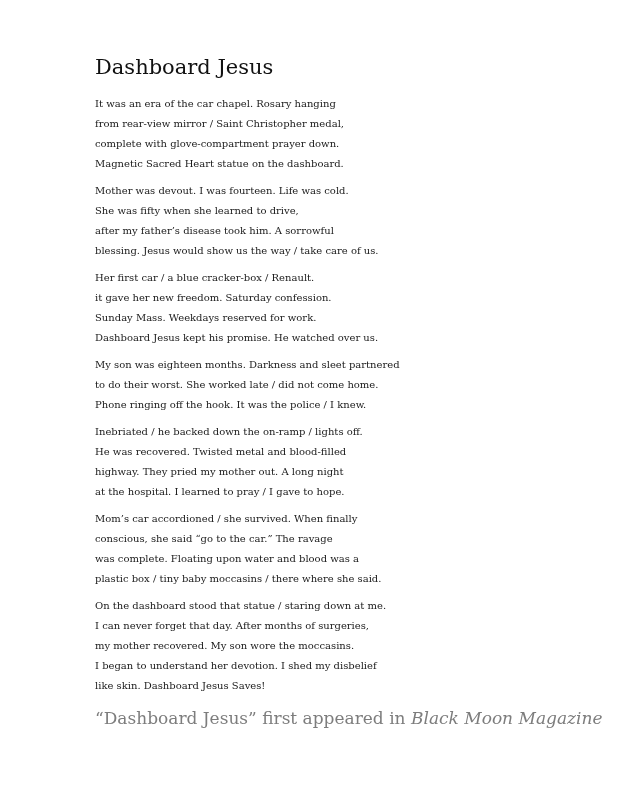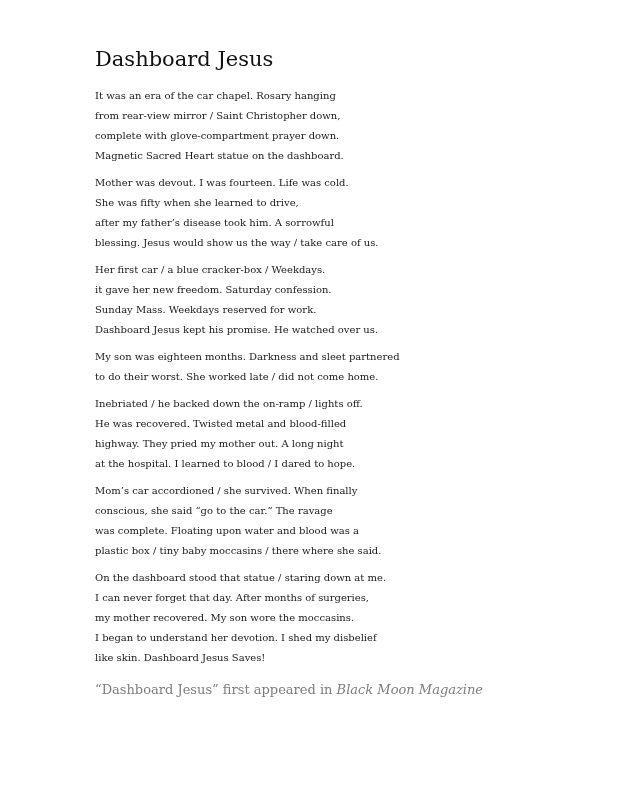--- a/index.html
+++ b/index.html
@@ -13,78 +13,79 @@
     box-sizing: border-box;
     padding: 38px 40px 0 95px;
     font-family: "DejaVu Serif", "Liberation Serif", serif;
     color: #191919;
     overflow: hidden;
   }
   .poem-title {
     font-size: 21px;
     line-height: 26px;
     font-weight: normal;
-    margin: 8px 0 14px 0;
+    margin: 16px 0 14px 0;
     color: #111111;
   }
   .stanza {
     margin: 0 0 7px 0;
   }
   .line {
     font-size: 10px;
     line-height: 20px;
     white-space: nowrap;
   }
   .footer-credit {
     margin-top: 12px;
-    font-size: 13px;
+    font-size: 17px;
     line-height: 20px;
     color: #7d7d7d;
     white-space: nowrap;
   }
   .footer-credit .magazine-name {
     font-style: italic;
   }
 </style>
 </head>
 <body>
 
 <h1 class="poem-title">Dashboard Jesus</h1>
 
 <div class="stanza">
   <div class="line">It was an era of the car chapel. Rosary hanging</div>
-  <div class="line">from rear-view mirror / Saint Christopher down,</div>
+  <div class="line">from rear-view mirror / Saint Christopher medal,</div>
   <div class="line">complete with glove-compartment prayer down.</div>
   <div class="line">Magnetic Sacred Heart statue on the dashboard.</div>
 </div>
 
 <div class="stanza">
   <div class="line">Mother was devout. I was fourteen. Life was cold.</div>
   <div class="line">She was fifty when she learned to drive,</div>
   <div class="line">after my father’s disease took him. A sorrowful</div>
   <div class="line">blessing. Jesus would show us the way / take care of us.</div>
 </div>
 
 <div class="stanza">
-  <div class="line">Her first car / a blue cracker-box / Weekdays.</div>
+  <div class="line">Her first car / a blue cracker-box / Renault.</div>
   <div class="line">it gave her new freedom. Saturday confession.</div>
   <div class="line">Sunday Mass. Weekdays reserved for work.</div>
   <div class="line">Dashboard Jesus kept his promise. He watched over us.</div>
 </div>
 
 <div class="stanza">
   <div class="line">My son was eighteen months. Darkness and sleet partnered</div>
   <div class="line">to do their worst. She worked late / did not come home.</div>
+  <div class="line">Phone ringing off the hook. It was the police / I knew.</div>
 </div>
 
 <div class="stanza">
   <div class="line">Inebriated / he backed down the on-ramp / lights off.</div>
   <div class="line">He was recovered. Twisted metal and blood-filled</div>
   <div class="line">highway. They pried my mother out. A long night</div>
-  <div class="line">at the hospital. I learned to blood / I dared to hope.</div>
+  <div class="line">at the hospital. I learned to pray / I gave to hope.</div>
 </div>
 
 <div class="stanza">
   <div class="line">Mom’s car accordioned / she survived. When finally</div>
   <div class="line">conscious, she said “go to the car.” The ravage</div>
   <div class="line">was complete. Floating upon water and blood was a</div>
   <div class="line">plastic box / tiny baby moccasins / there where she said.</div>
 </div>
 
 <div class="stanza">

